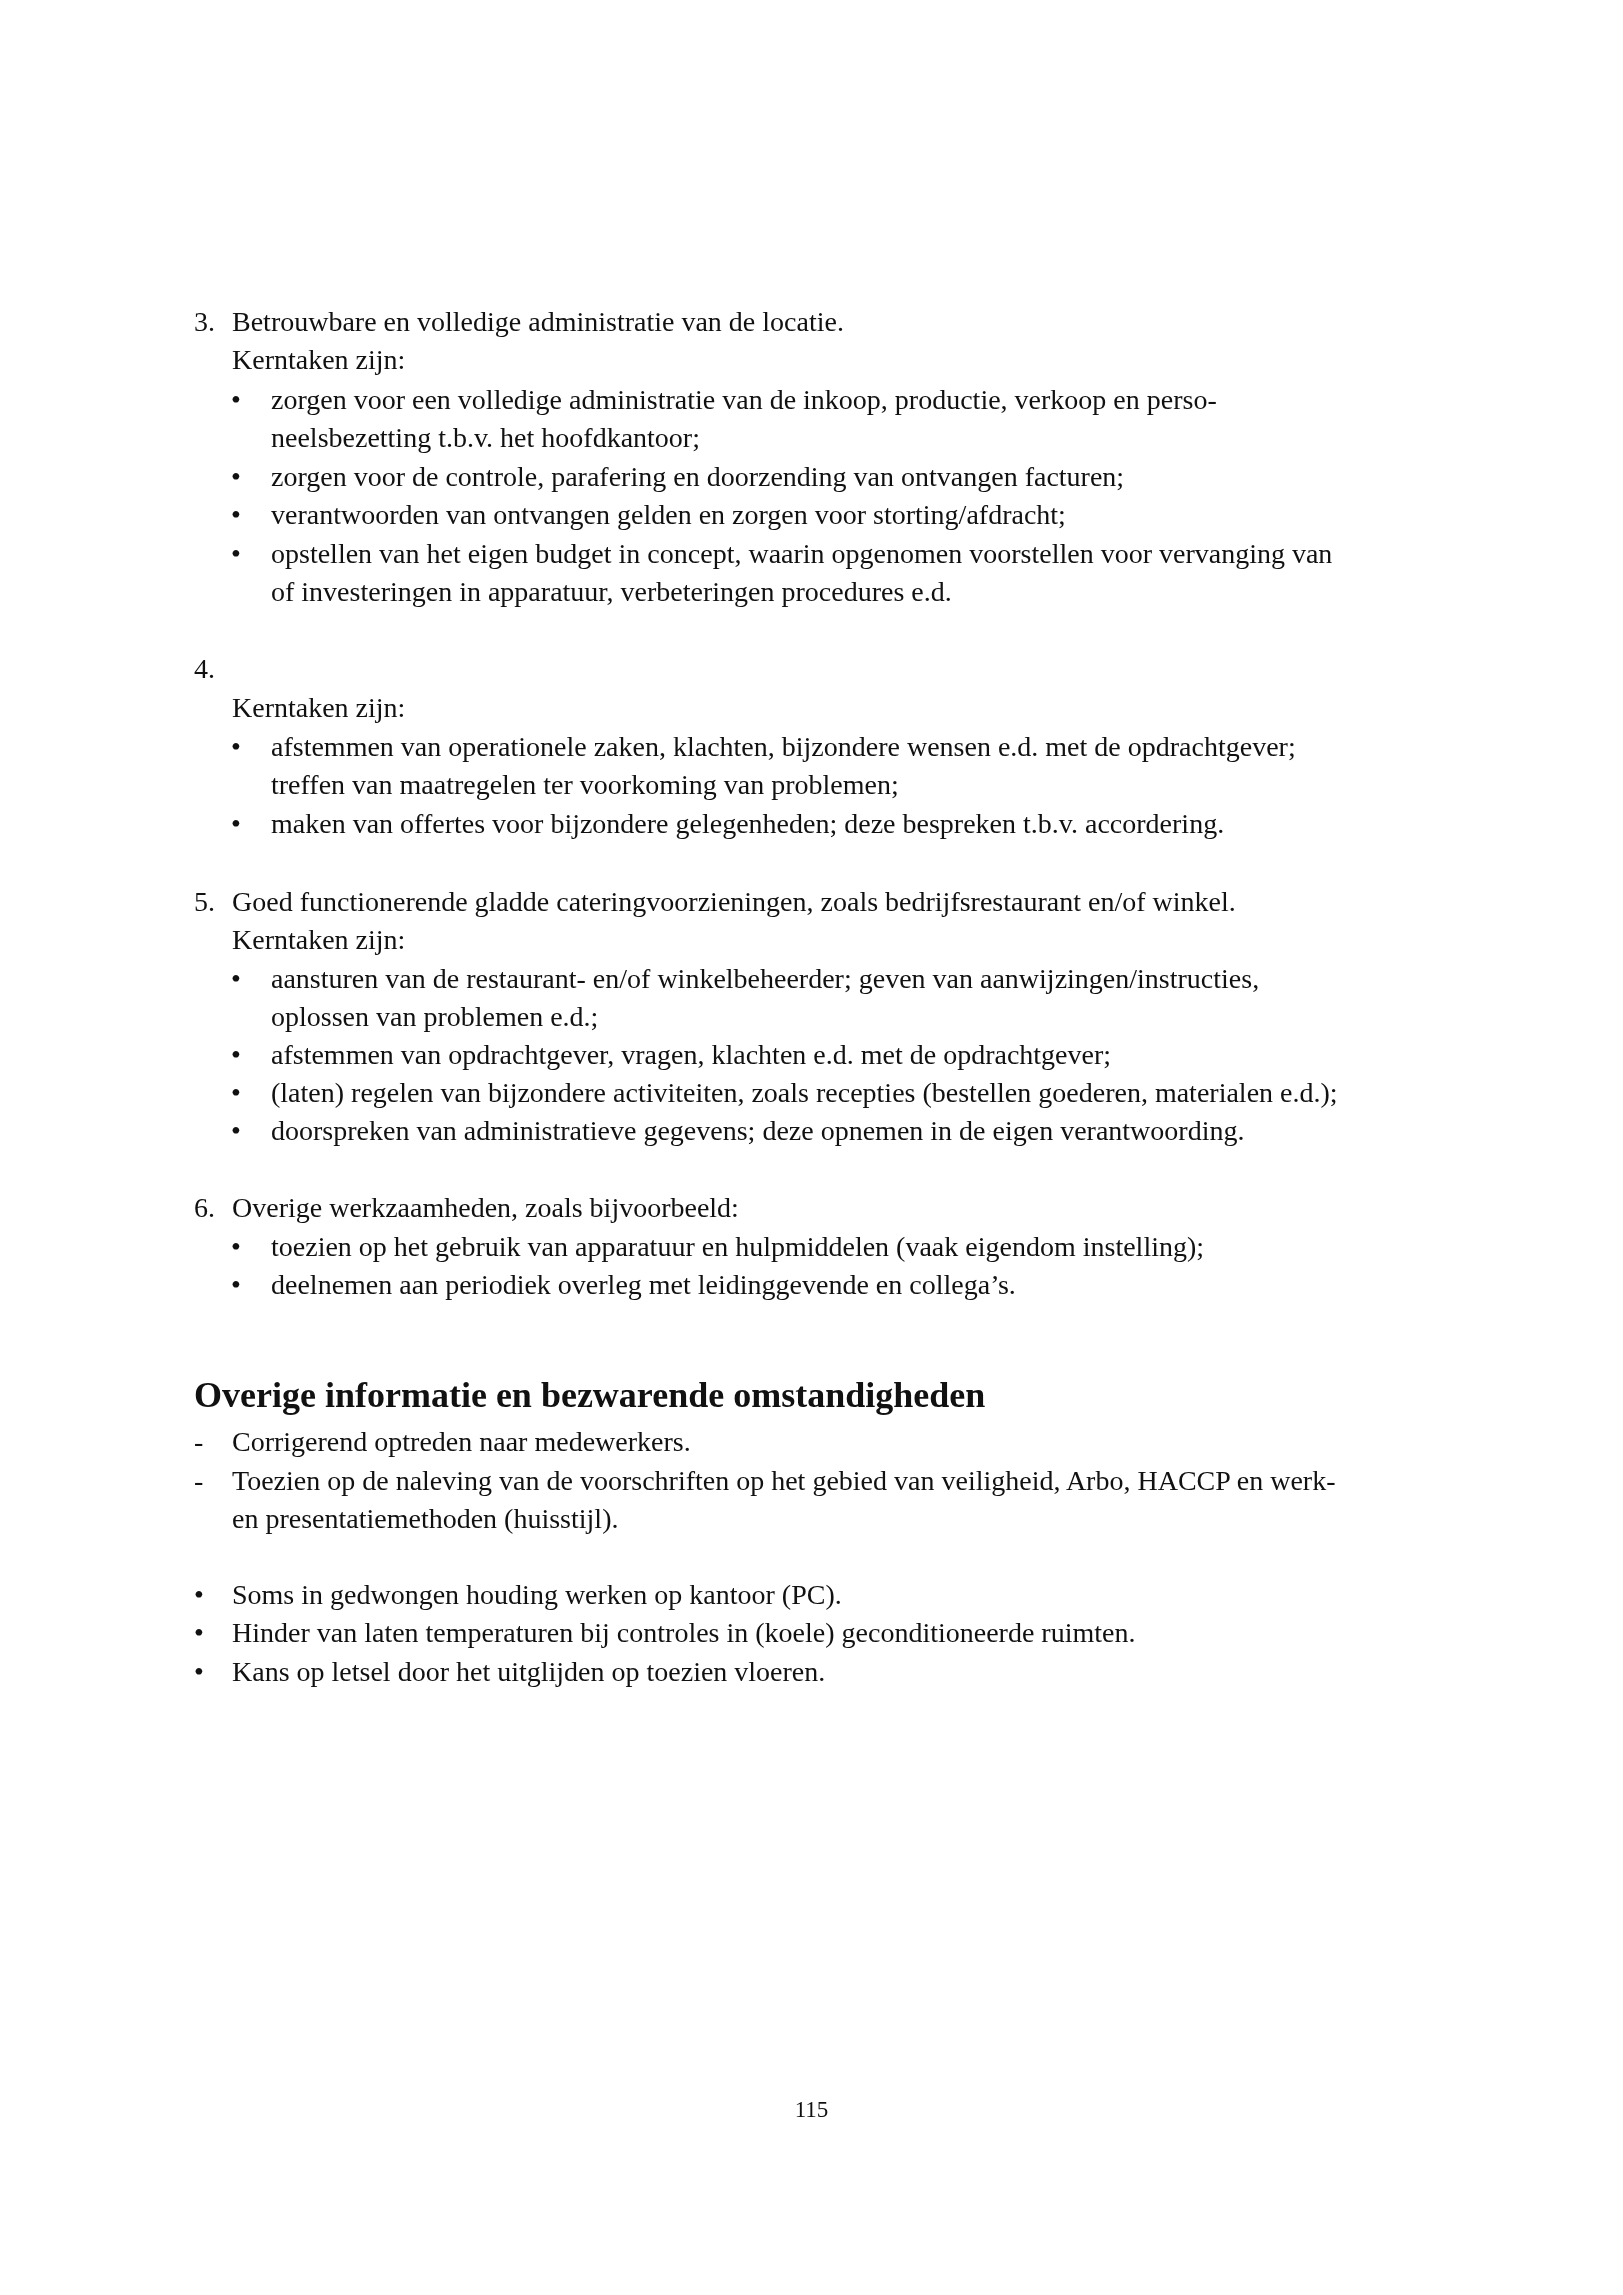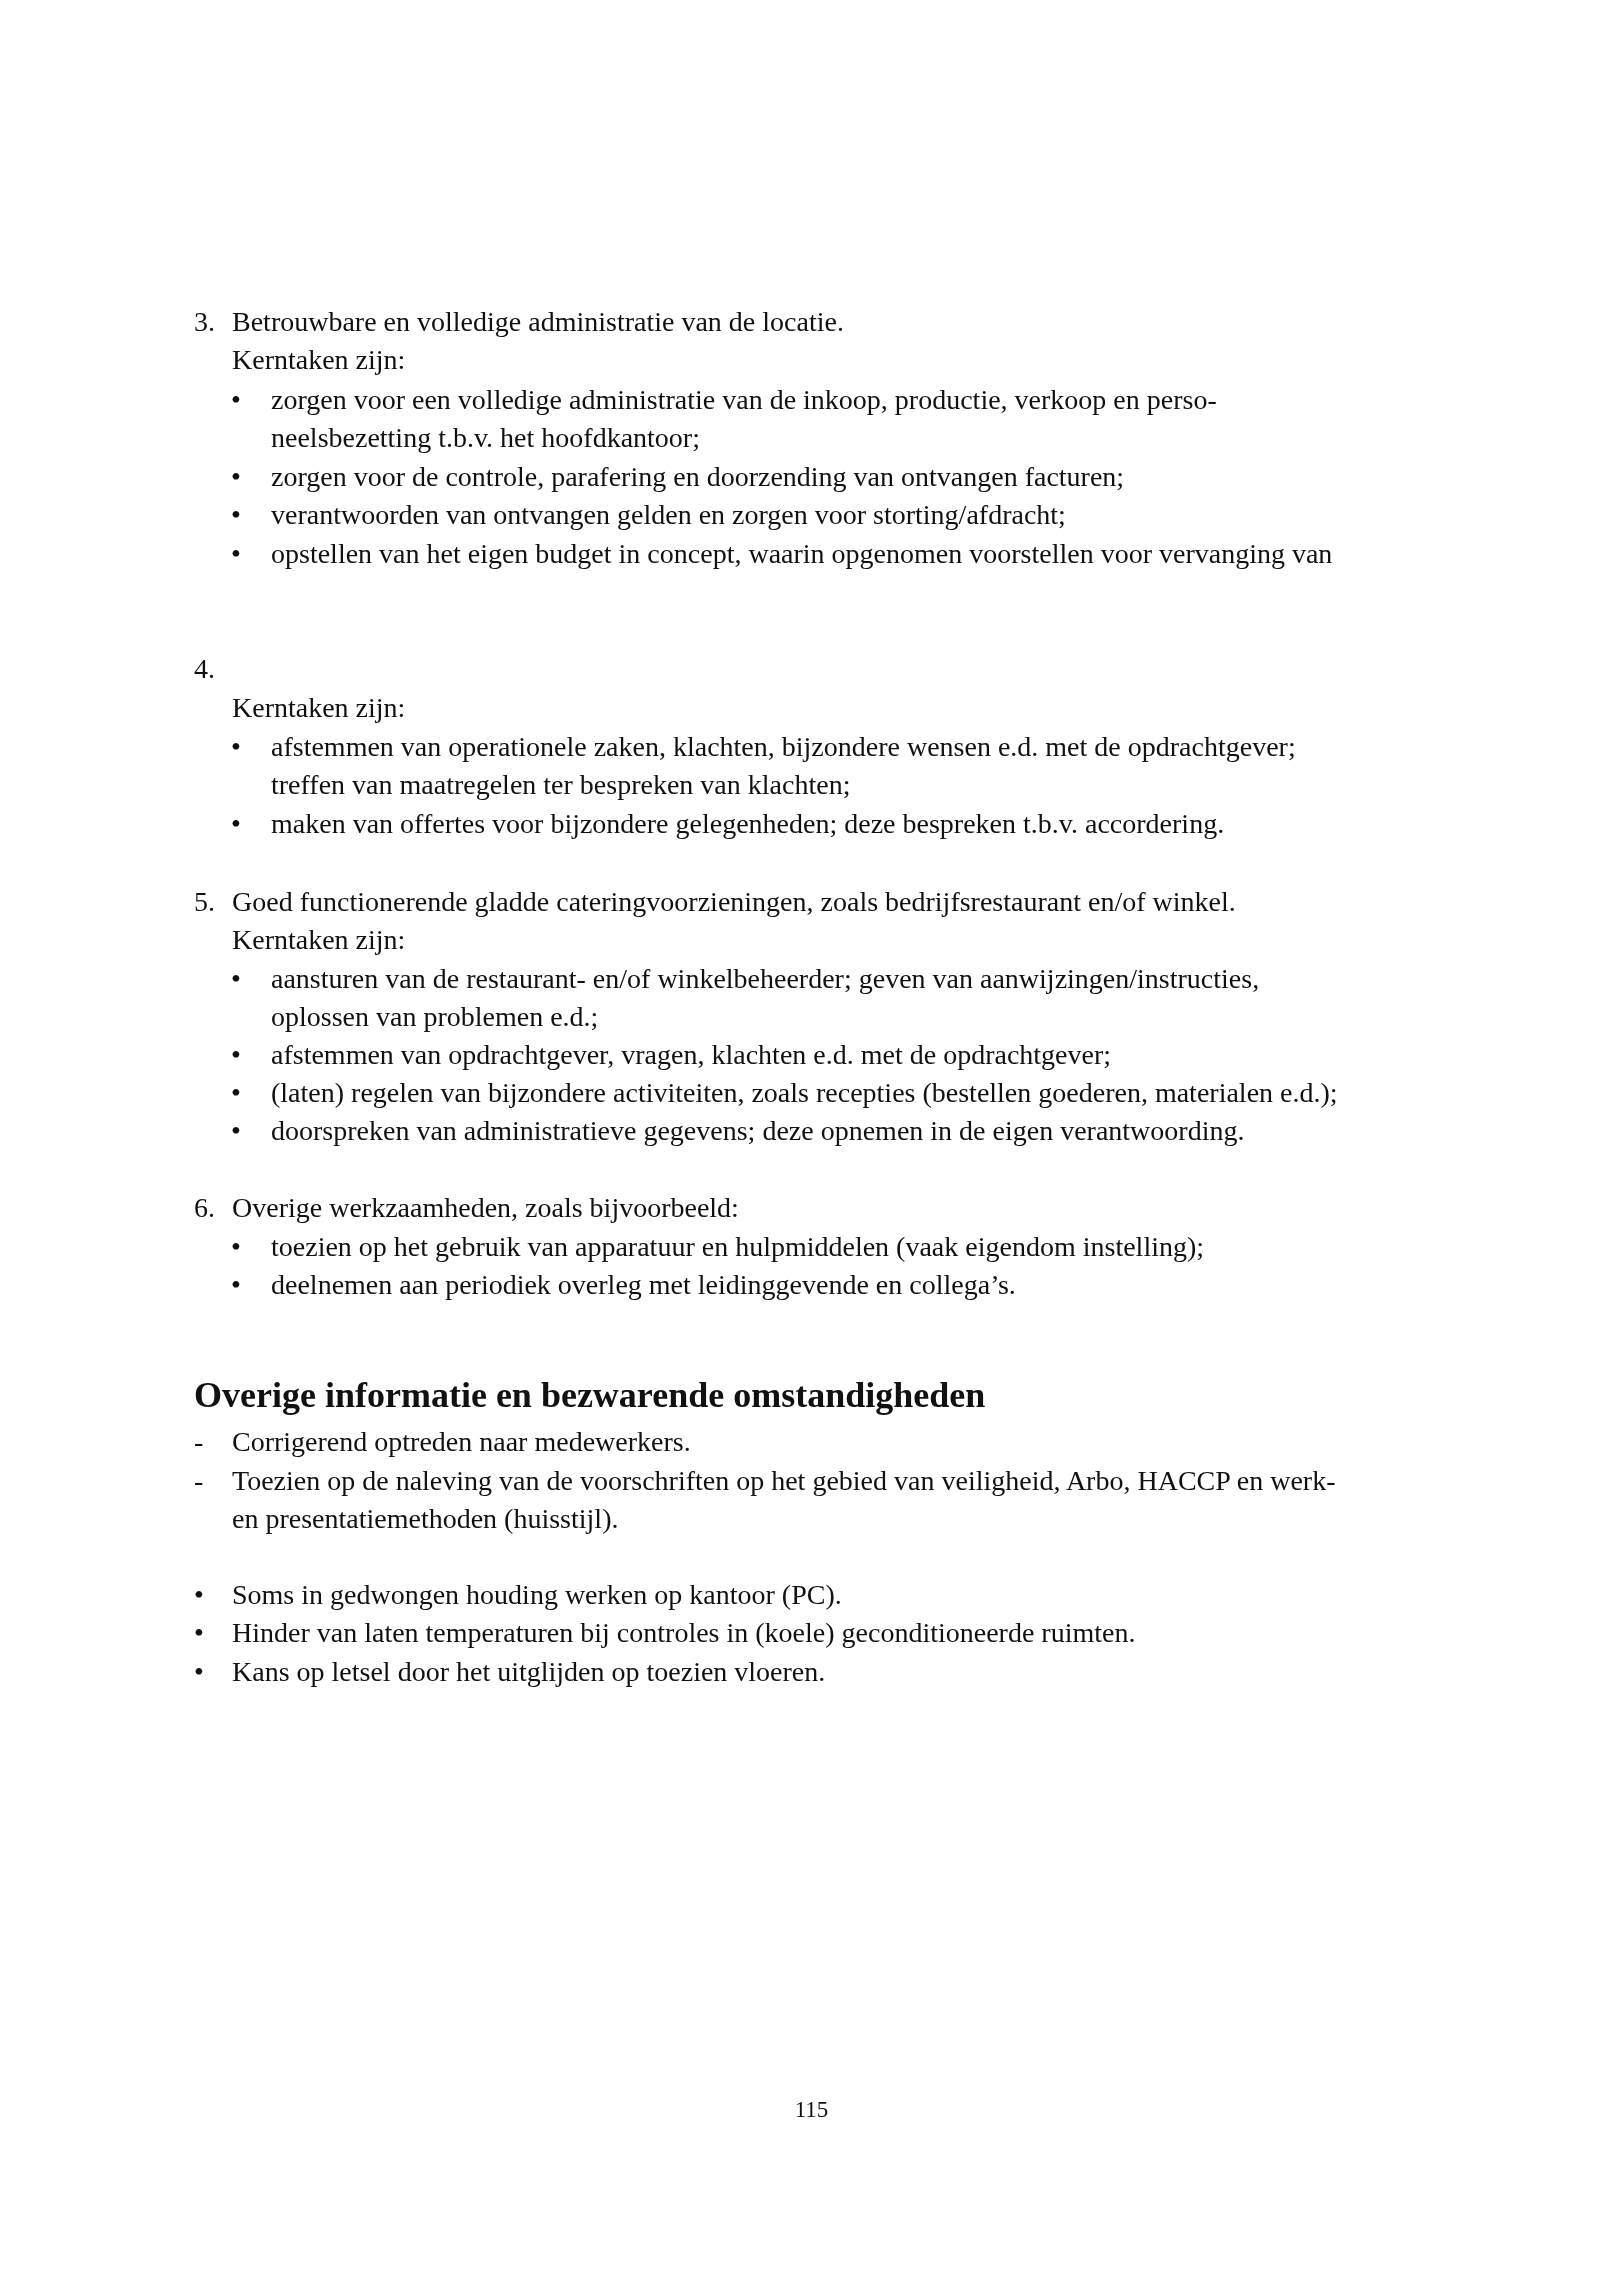--- a/index.html
+++ b/index.html
@@ -47,30 +47,31 @@
     <span style="position:absolute;left:271px">zorgen voor de controle, parafering en doorzending van ontvangen facturen;</span>
   </div>
   <div class="line" style="top:496px;left:0">
     <span class="bullet-glyph">•</span>
     <span style="position:absolute;left:271px">verantwoorden van ontvangen gelden en zorgen voor storting/afdracht;</span>
   </div>
   <div class="line" style="top:535px;left:0">
     <span class="bullet-glyph">•</span>
     <span style="position:absolute;left:271px">opstellen van het eigen budget in concept, waarin opgenomen voorstellen voor vervanging van</span>
   </div>
+  <div class="line" style="top:573px;left:271px">of investeringen in apparatuur, verbeteringen procedures e.d.</div>
 
   <div class="line" style="top:650px;left:0;width:1623px">
     <span class="num">4.</span>
   </div>
   <div class="line" style="top:689px;left:232px">Kerntaken zijn:</div>
   <div class="line" style="top:728px;left:0">
     <span class="bullet-glyph">•</span>
     <span style="position:absolute;left:271px">afstemmen van operationele zaken, klachten, bijzondere wensen e.d. met de opdrachtgever;</span>
   </div>
-  <div class="line" style="top:766px;left:271px">treffen van maatregelen ter bespreken van klachten;</div>
+  <div class="line" style="top:766px;left:271px">treffen van maatregelen ter voorkoming van problemen;</div>
   <div class="line" style="top:805px;left:0">
     <span class="bullet-glyph">•</span>
     <span style="position:absolute;left:271px">maken van offertes voor bijzondere gelegenheden; deze bespreken t.b.v. accordering.</span>
   </div>
 
   <div class="line" style="top:883px;left:0;width:1623px">
     <span class="num">5.</span>
     <span style="position:absolute;left:232px">Goed functionerende gladde cateringvoorzieningen, zoals bedrijfsrestaurant en/of winkel.</span>
   </div>
   <div class="line" style="top:921px;left:232px">Kerntaken zijn:</div>

